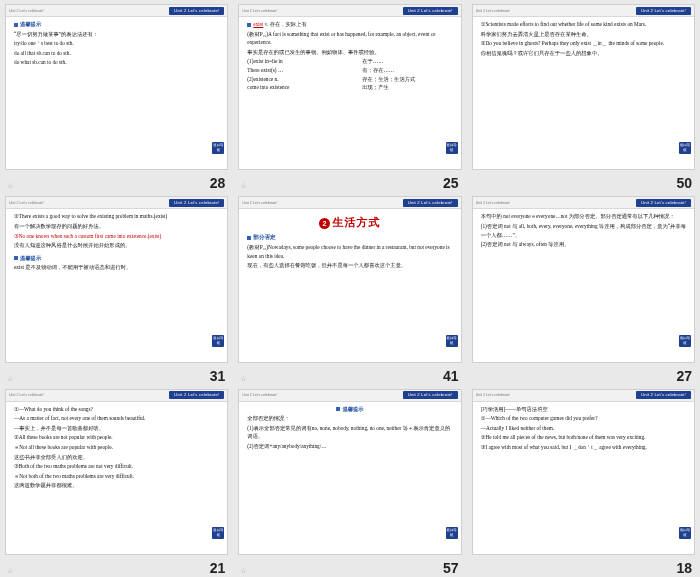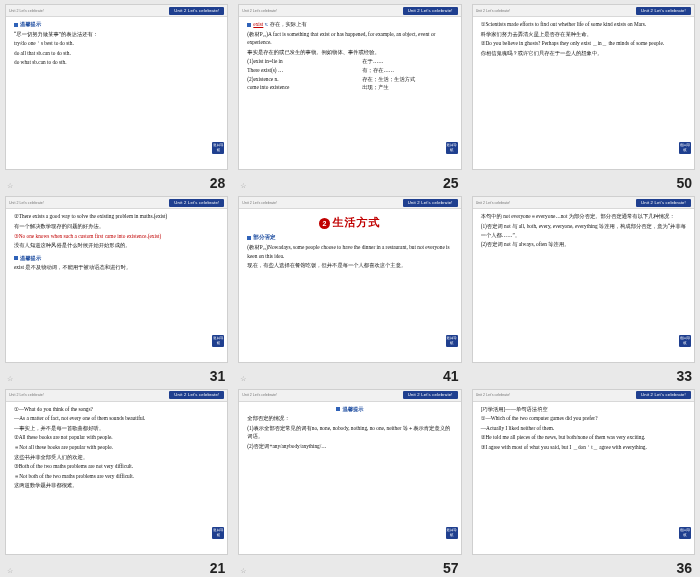--- a/index.html
+++ b/index.html
@@ -249,21 +249,21 @@
           <span class="tag">Unit 2  Let's celebrate!</span>
         </div>
       </div>
       <div class="body">
         <p class="p">本句中的 not everyone＝everyone…not 为部分否定。部分否定通常有以下几种情况：</p>
         <p class="p">(1)否定词 not 与 all, both, every, everyone, everything 等连用，构成部分否定，意为“并非每一个人都……”。</p>
         <p class="p">(2)否定词 not 与 always, often 等连用。</p>
       </div>
       <div class="corner">返回导航</div>
     </div>
-    <div class="pagenum">33</div>
+    <div class="pagenum">27</div>
   </div>
 
   <div class="cell">
     <div class="slide">
       <div class="hdr">
         <div class="hdr-row">
           <span class="hdr-left">Unit 2  Let's celebrate!</span>
           <span class="tag">Unit 2  Let's celebrate!</span>
         </div>
       </div>
@@ -314,16 +314,16 @@
       </div>
       <div class="body">
         <p class="p">[巧学活用]——单句语法填空</p>
         <p class="p">①—Which of the two computer games did you prefer?</p>
         <p class="p">—Actually I liked neither of them.</p>
         <p class="p">②He told me all pieces of the news, but both/none of them was very exciting.</p>
         <p class="p">③I agree with most of what you said, but I ＿don＇t＿ agree with everything.</p>
       </div>
       <div class="corner">返回导航</div>
     </div>
-    <div class="pagenum">36</div>
+    <div class="pagenum">18</div>
   </div>
 
 </div>
 
 </body></html>

